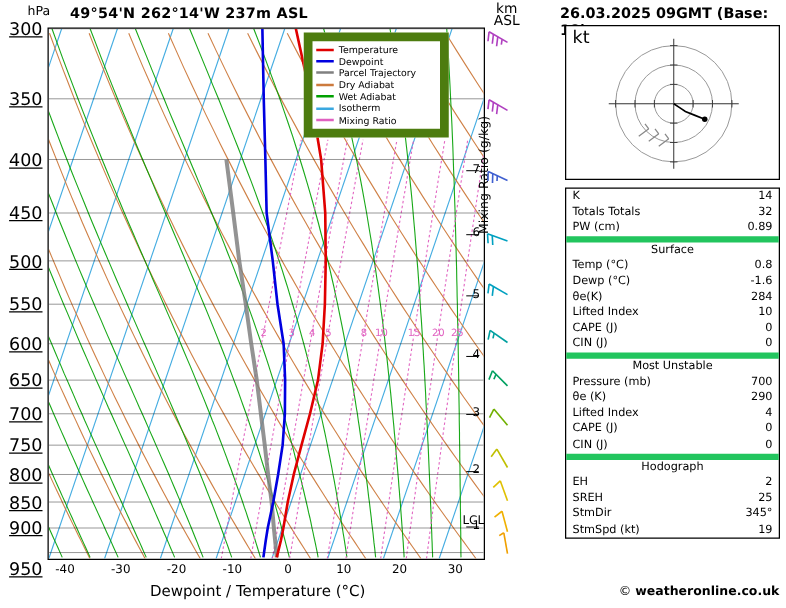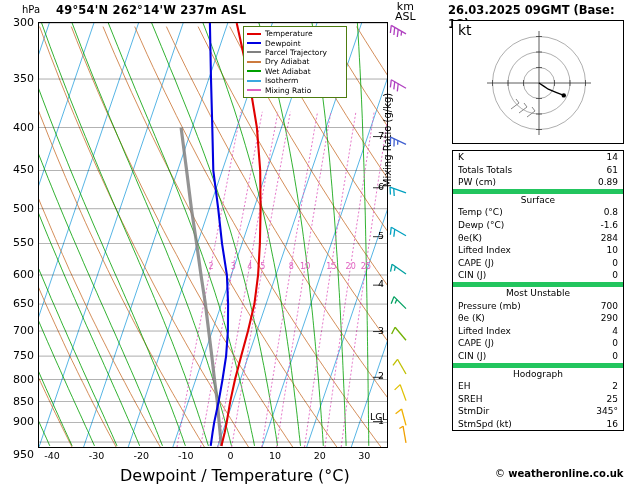--- a/index.html
+++ b/index.html
@@ -12,35 +12,35 @@
   .hdr-units{left:22px;top:4px;font-size:10px;color:#000;}
   .hdr-title{left:56px;top:3px;font-size:11.5px;font-weight:bold;color:#000;letter-spacing:.2px;}
   .hdr-km{left:395px;top:2px;font-size:11px;color:#000;line-height:10px;text-align:center;}
   .hdr-date{left:448px;top:3px;font-size:11.5px;font-weight:bold;color:#000;}
 
   
   #plot{left:38px;top:22px;width:348px;height:424px;border:1px solid #000;background:#fff;overflow:hidden;}
   #plotsvg{position:absolute;left:0;top:0;}
 
   
-  .plabel{font-size:11px;color:#000;text-align:right;width:32px;}
+  .plabel{font-size:14px;color:#000;text-align:right;width:32px;text-decoration:underline;}
   
   .tlabel{font-size:9.5px;color:#000;text-align:center;width:26px;margin-left:14px;}
-  .xaxis-title{font-size:16px;color:#000;}
+  .xaxis-title{font-size:12px;color:#000;}
 
   
   .kmlabel{font-size:9.5px;color:#000;}
   .lcl-label{font-size:9.5px;color:#000;}
 
   
   .mixtitle{position:absolute;left:382px;top:205px;width:130px;font-size:10px;color:#000;
             transform:rotate(-90deg);transform-origin:0 0;text-align:center;}
 
   
-  #legend{left:243px;top:26px;width:96px;border:1px solid #4d7c0f;background:#fff;padding:2px 3px;}
+  #legend{left:243px;top:26px;width:96px;border:7px solid #4d7c0f;background:#fff;padding:2px 3px;}
   #legend .row{display:flex;align-items:center;height:9.4px;}
   #legend .sw{width:14px;height:2px;margin-right:4px;flex:0 0 14px;}
   #legend .lb{font-size:7.5px;color:#000;white-space:nowrap;line-height:9px;}
 
   
   #hodo{left:452px;top:20px;width:170px;height:122px;border:1px solid #000;background:#fff;}
   .kt-label{left:458px;top:22px;font-size:14px;color:#000;}
 
   
   #indices{left:452px;top:150px;width:170px;border:1px solid #000;background:#fff;font-size:9px;color:#000;}
@@ -336,21 +336,21 @@
 </div>
 <div class="abs kt-label">kt</div>
 
 <div id="indices" class="abs">
       <div class="line">
         <span class="k">K</span>
         <span class="v">14</span>
       </div>
       <div class="line">
         <span class="k">Totals Totals</span>
-        <span class="v">61</span>
+        <span class="v">32</span>
       </div>
       <div class="line">
         <span class="k">PW (cm)</span>
         <span class="v">0.89</span>
       </div>
       <div class="sect">Surface</div>
       <div class="line">
         <span class="k">Temp (°C)</span>
         <span class="v">0.8</span>
       </div>
@@ -403,21 +403,21 @@
       <div class="line">
         <span class="k">SREH</span>
         <span class="v">25</span>
       </div>
       <div class="line">
         <span class="k">StmDir</span>
         <span class="v">345°</span>
       </div>
       <div class="line">
         <span class="k">StmSpd (kt)</span>
-        <span class="v">16</span>
+        <span class="v">19</span>
       </div>
     </div>
 
 <div class="abs footer">
   <span>© </span><span class="bold">weatheronline.co.uk</span>
 </div>
 
 </div>
 
 </body></html>

